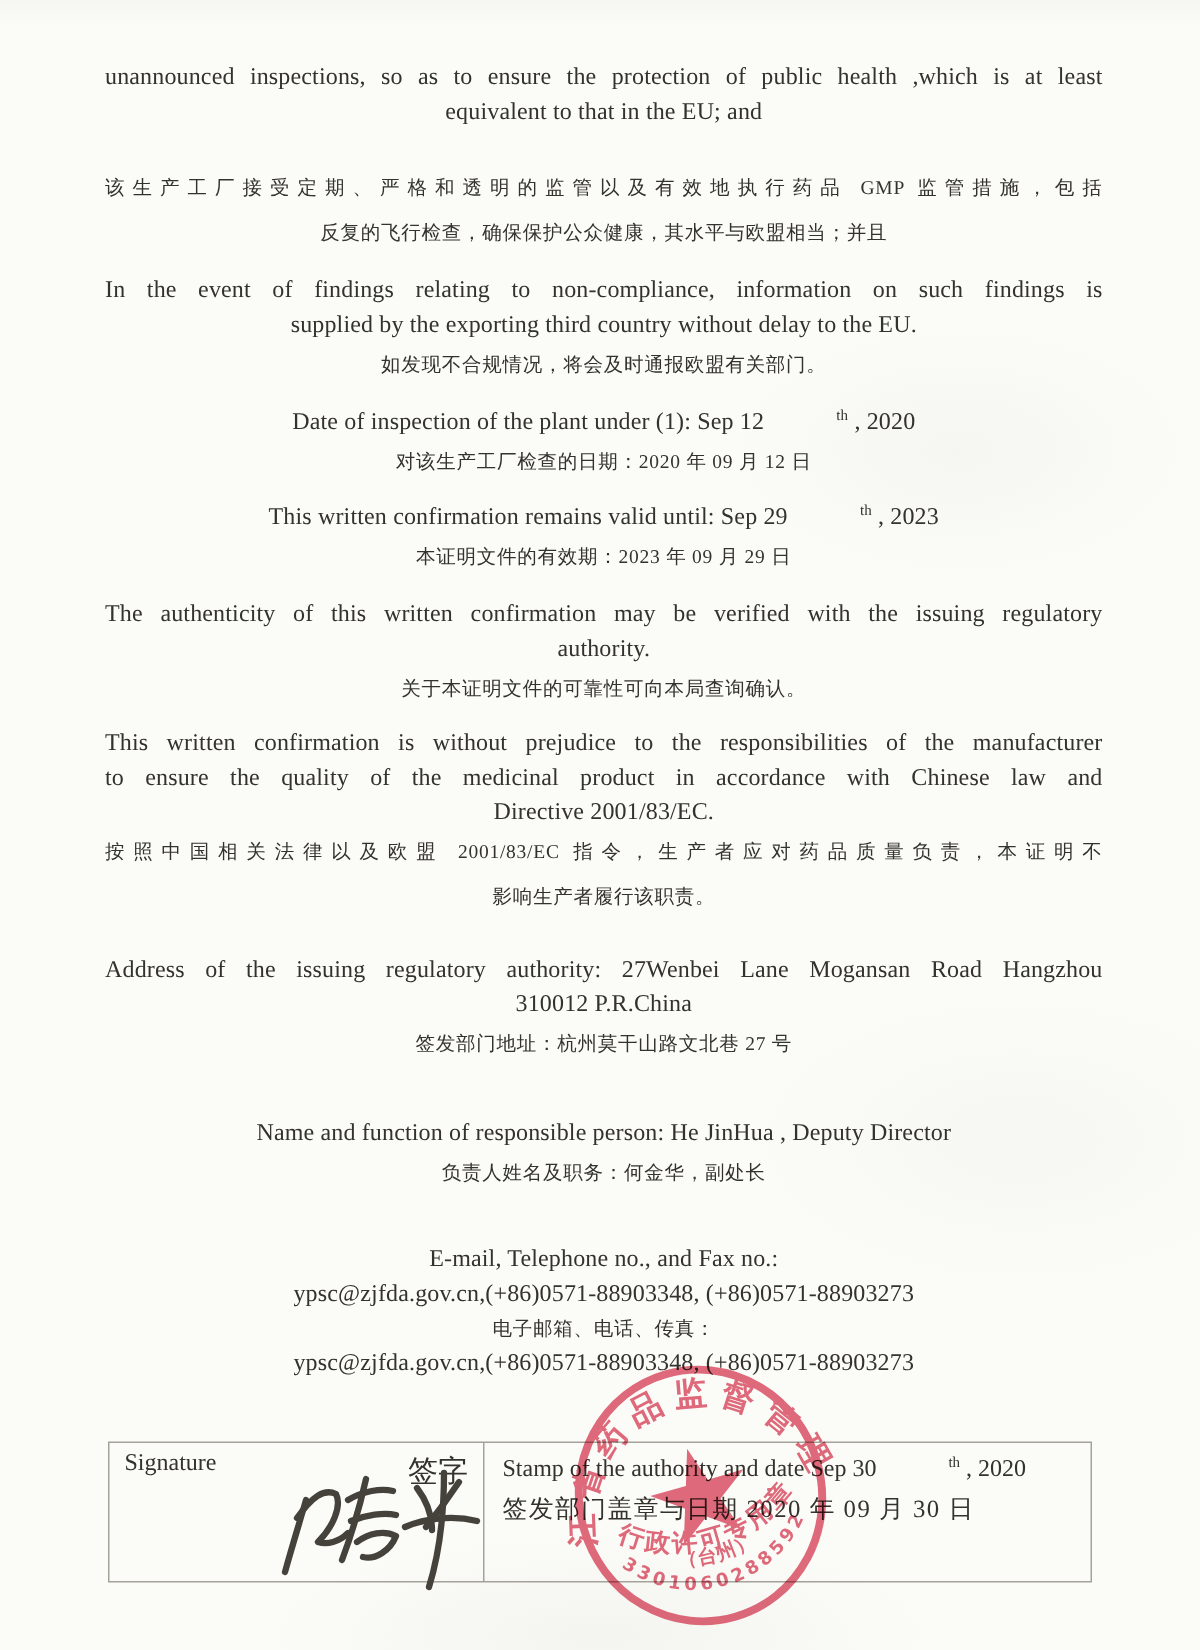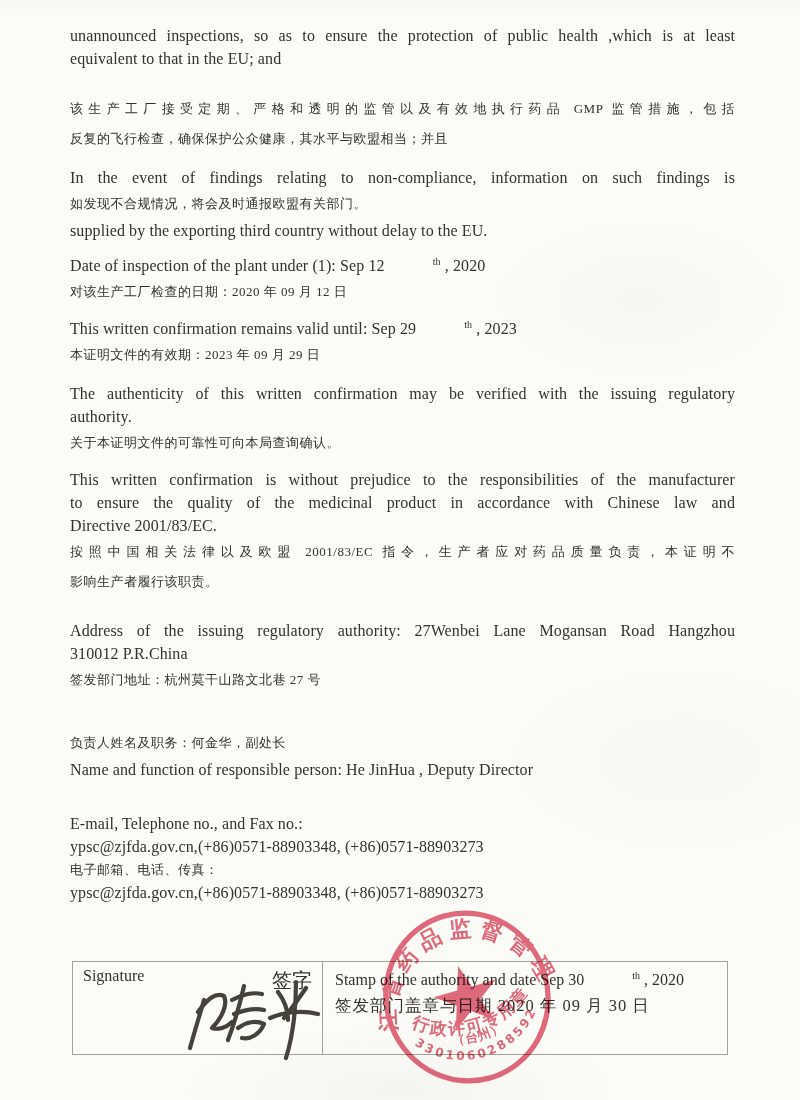--- a/index.html
+++ b/index.html
@@ -13,33 +13,33 @@
   .page{
     position:relative;
     width:800px;height:1100px;
     background:
       radial-gradient(220px 120px at 640px 300px, rgba(170,168,160,0.07), rgba(170,168,160,0) 70%),
       radial-gradient(260px 140px at 680px 760px, rgba(170,168,160,0.06), rgba(170,168,160,0) 70%),
       radial-gradient(300px 90px at 400px 1090px, rgba(160,158,150,0.08), rgba(160,158,150,0) 75%),
       linear-gradient(180deg,#f6f6f3 0px,#fbfbf8 18px);
   }
   .doc-body{
-    position:absolute;left:70px;top:24px;width:665px;
+    position:absolute;left:70px;top:40px;width:665px;
   }
   .para{margin:0;}
   .para:nth-of-type(2){margin-top:24px;}
   .para:nth-of-type(3){margin-top:12px;}
   .para:nth-of-type(4){margin-top:12px;}
   .para:nth-of-type(5){margin-top:10px;}
   .para:nth-of-type(6){margin-top:12px;}
   .para:nth-of-type(7){margin-top:10px;}
   .para:nth-of-type(8){margin-top:22px;}
   .para:nth-of-type(9){margin-top:33px;}
   .para:nth-of-type(10){margin-top:31px;}
-  .line{white-space:nowrap;}
+  .line{white-space:nowrap;text-align:center;}
   .line.en{font-size:16px;line-height:23px;letter-spacing:0.1px;}
   .line.zh{font-size:13px;line-height:30px;letter-spacing:0.5px;}
   .para:nth-of-type(10) .line{line-height:23px;white-space:nowrap;}
   .line.just{white-space:normal;text-align:justify;text-align-last:justify;}
   sup{font-size:10px;line-height:0;vertical-align:6px;padding-left:44px;}
   
   .sig-table{
     position:absolute;left:72px;top:961px;width:656px;height:94px;
     border:1px solid #a5a29a;
     display:flex;
@@ -75,22 +75,22 @@
       <div class="para">
         <div class="line en just">unannounced inspections, so as to ensure the protection of public health ,which is at least</div>
         <div class="line en">equivalent to that in the EU; and</div>
       </div>
       <div class="para">
         <div class="line zh just">该生产工厂接受定期、严格和透明的监管以及有效地执行药品 GMP 监管措施，包括</div>
         <div class="line zh">反复的飞行检查，确保保护公众健康，其水平与欧盟相当；并且</div>
       </div>
       <div class="para">
         <div class="line en just">In the event of findings relating to non-compliance, information on such findings is</div>
+        <div class="line en">supplied by the exporting third country without delay to the EU.</div>
         <div class="line zh">如发现不合规情况，将会及时通报欧盟有关部门。</div>
-        <div class="line en">supplied by the exporting third country without delay to the EU.</div>
       </div>
       <div class="para">
         <div class="line en"><span>Date of inspection of the plant under (1): Sep 12 </span><sup>th</sup><span> , 2020</span></div>
         <div class="line zh">对该生产工厂检查的日期：2020 年 09 月 12 日</div>
       </div>
       <div class="para">
         <div class="line en"><span>This written confirmation remains valid until: Sep 29 </span><sup>th</sup><span> , 2023</span></div>
         <div class="line zh">本证明文件的有效期：2023 年 09 月 29 日</div>
       </div>
       <div class="para">
@@ -104,22 +104,22 @@
         <div class="line en">Directive 2001/83/EC.</div>
         <div class="line zh just">按照中国相关法律以及欧盟 2001/83/EC 指令，生产者应对药品质量负责，本证明不</div>
         <div class="line zh">影响生产者履行该职责。</div>
       </div>
       <div class="para">
         <div class="line en just">Address of the issuing regulatory authority: 27Wenbei Lane Mogansan Road Hangzhou</div>
         <div class="line en">310012 P.R.China</div>
         <div class="line zh">签发部门地址：杭州莫干山路文北巷 27 号</div>
       </div>
       <div class="para">
+        <div class="line en">Name and function of responsible person: He JinHua , Deputy Director</div>
         <div class="line zh">负责人姓名及职务：何金华，副处长</div>
-        <div class="line en">Name and function of responsible person: He JinHua , Deputy Director</div>
       </div>
       <div class="para">
         <div class="line en">E-mail, Telephone no., and Fax no.:</div>
         <div class="line en">ypsc@zjfda.gov.cn,(+86)0571-88903348, (+86)0571-88903273</div>
         <div class="line zh">电子邮箱、电话、传真：</div>
         <div class="line en">ypsc@zjfda.gov.cn,(+86)0571-88903348, (+86)0571-88903273</div>
       </div>
     </div>
 
   <div class="sig-table">

